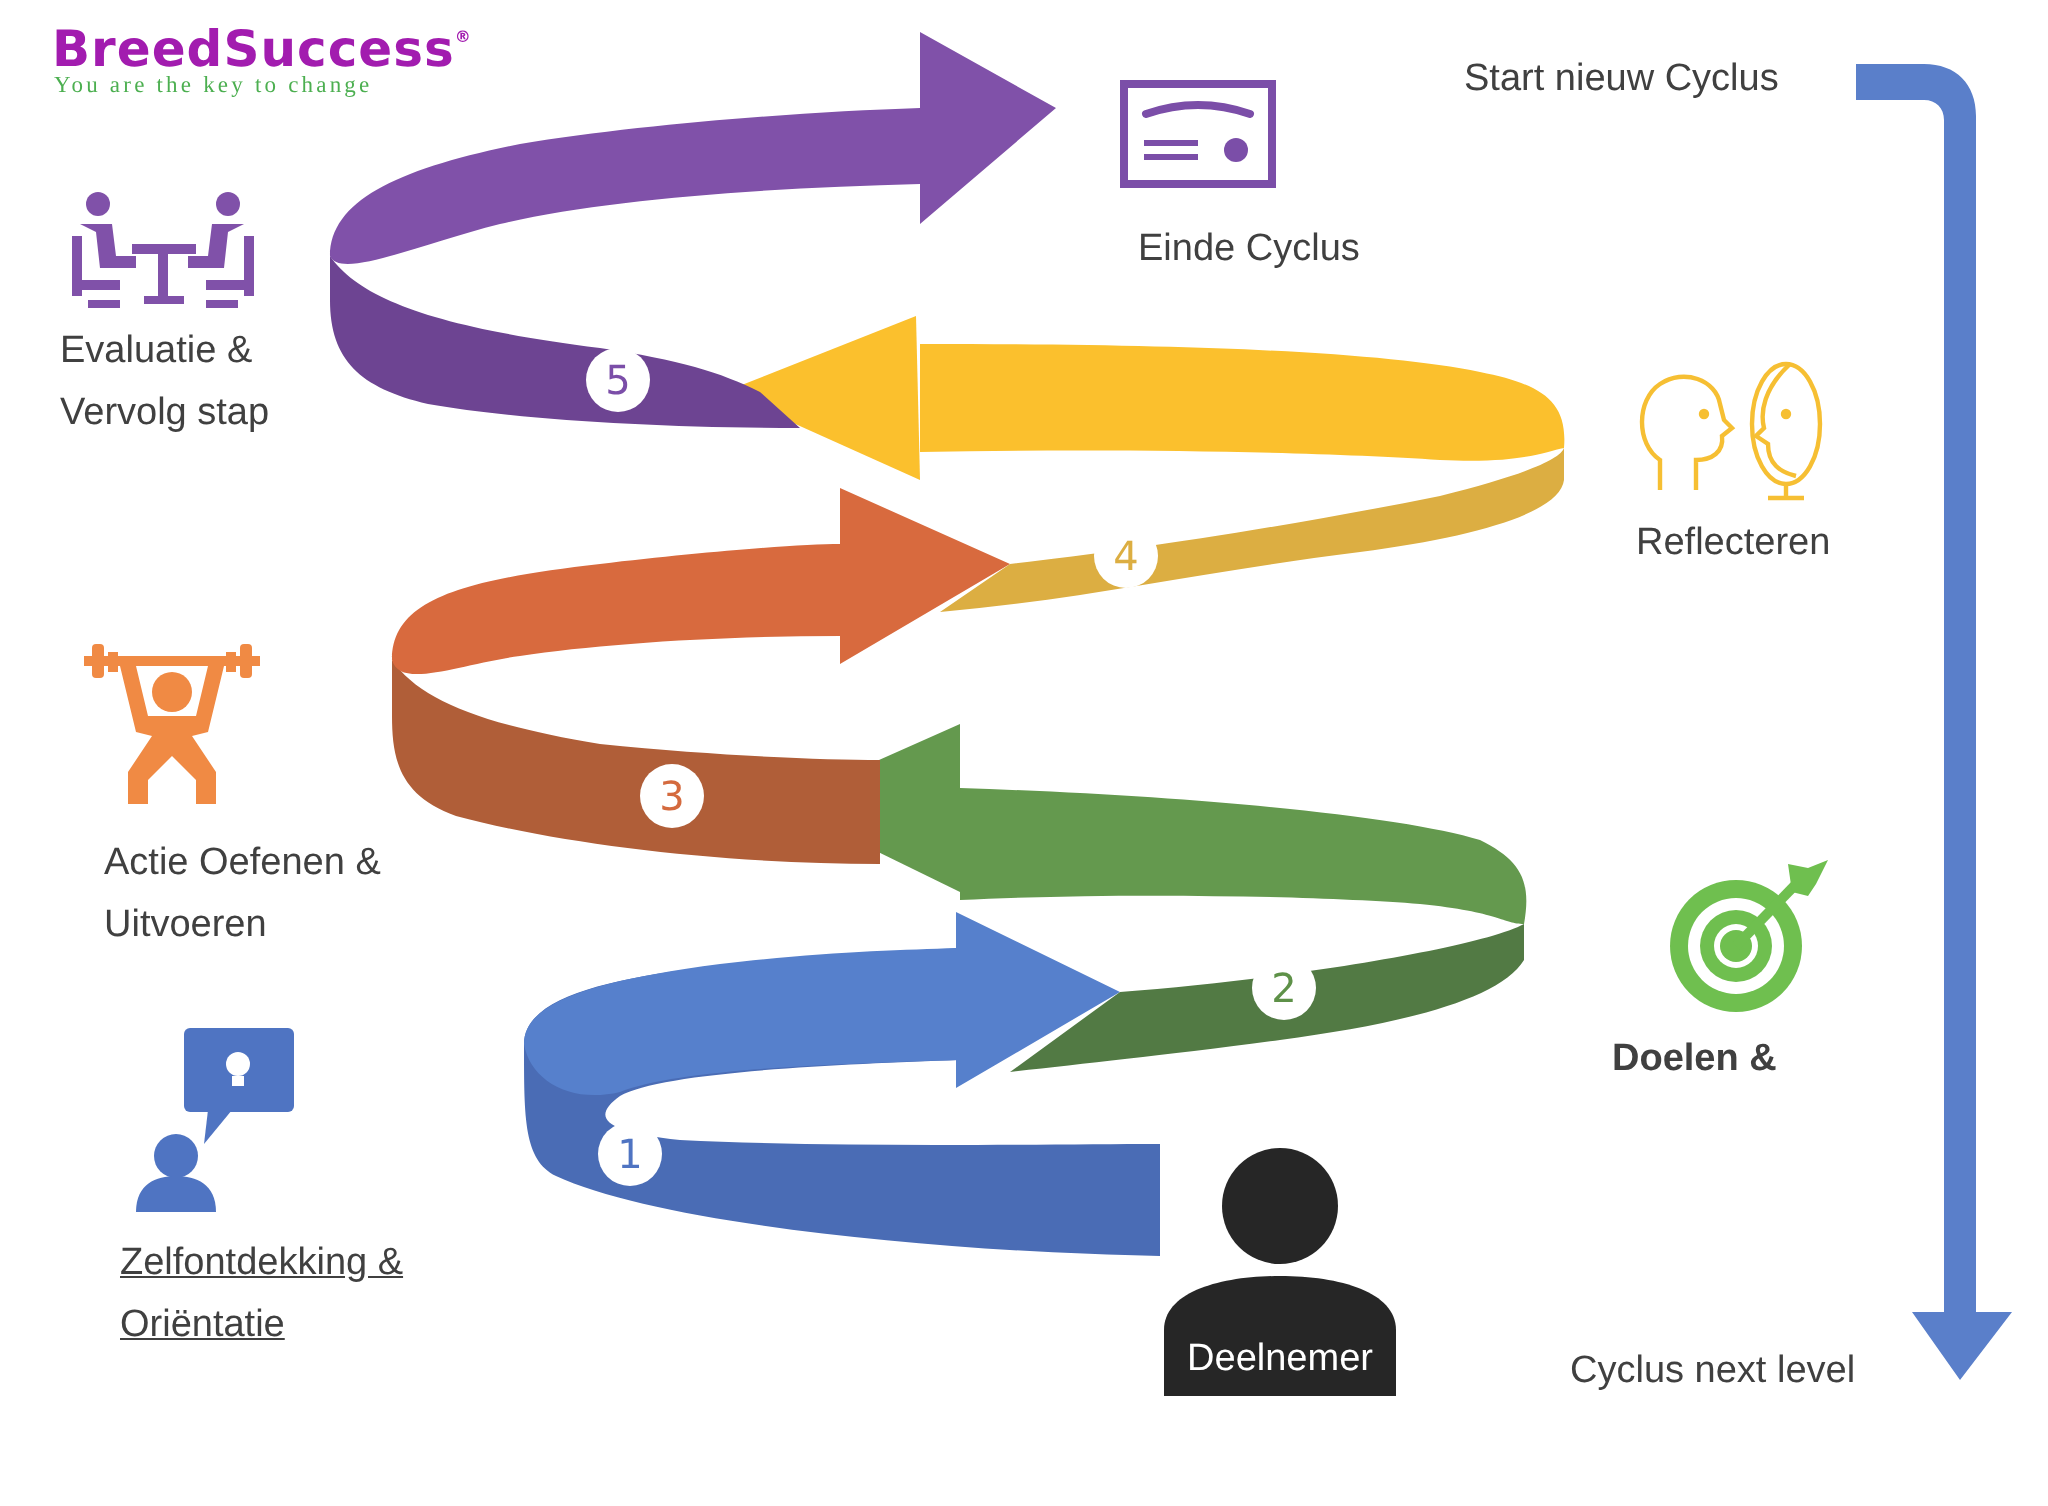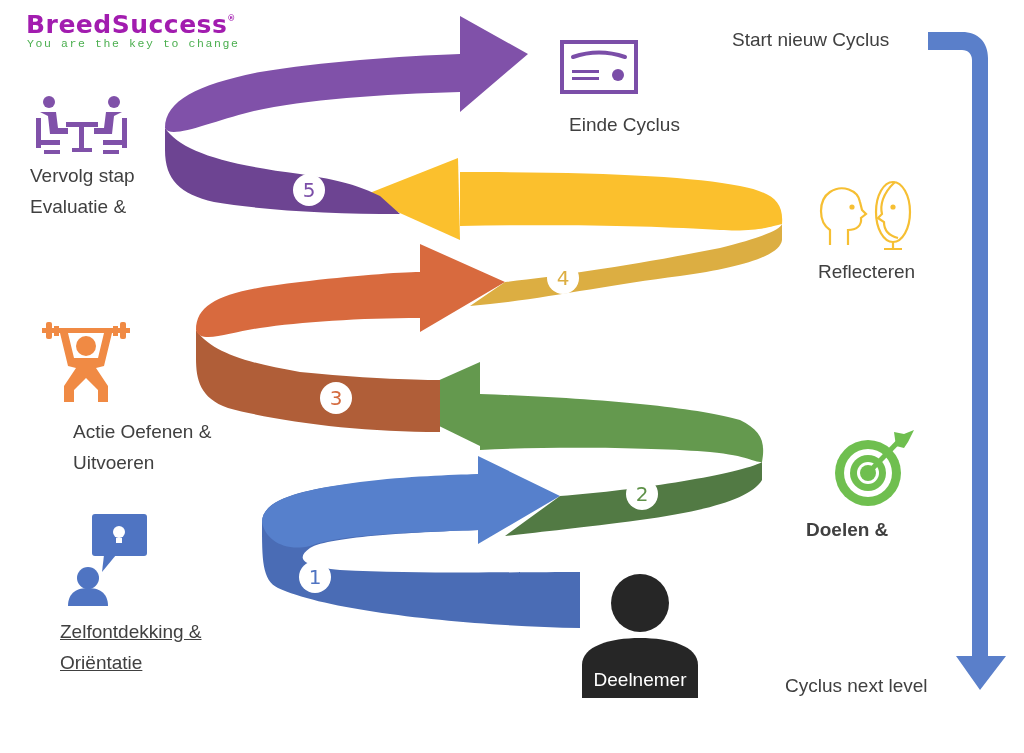--- a/index.html
+++ b/index.html
@@ -2,21 +2,21 @@
 <html><head>
 <meta charset="utf-8">
 <style>
   html, body { margin:0; padding:0; background:#ffffff; }
   body { width:1024px; height:753px; position:relative; overflow:hidden;
          font-family:"Liberation Sans", "DejaVu Sans", sans-serif; color:#404040; }
   .abs { position:absolute; }
   .logo-title { left:26px; top:10px; font-family:"DejaVu Sans", sans-serif; font-weight:bold;
                 font-size:25px; color:#a21caf; letter-spacing:0.5px; }
   .logo-reg { font-size:8px; vertical-align:top; position:relative; top:4px; }
-  .logo-tag { left:27px; top:37px; font-family:Liberation Mono, monospace; font-size:11.5px;
+  .logo-tag { left:27px; top:37px; font-family:Liberation Serif, serif; font-size:11.5px;
               color:#4caf50; letter-spacing:1.6px; }
   .label { font-size:19px; line-height:31px; color:#404040; white-space:nowrap; }
   svg { position:absolute; left:0; top:0; }
   .num { font-size:20px; font-family:"DejaVu Sans", sans-serif; }
   .deel { left:580px; top:669px; width:120px; text-align:center; font-size:19px; color:#ffffff; }
 </style>
 </head>
 <body>
 
 <div class="abs logo-title"><span>BreedSuccess</span><span class="logo-reg">®</span></div>
@@ -129,29 +129,29 @@
 
   <g fill="#262626">
     <circle cx="640" cy="603" r="29"></circle>
     <path d="M582,698 L582,665 C582,646 610,638 640,638 C670,638 698,646 698,665 L698,698 Z"></path>
   </g>
 </svg>
 
 <div class="abs label" style="left:545px; top:109px;margin-left:24px;">Einde Cyclus</div>
 
 <div class="abs label" style="left:30px; top:160px;">
+  <div>Evaluatie &amp;</div>
   <div>Vervolg stap</div>
-  <div>Evaluatie &amp;</div>
 </div>
 
 <div class="abs label" style="left:818px; top:256px;">
   <div>Reflecteren</div>
 </div>
 
-<div class="abs label" style="left:52px; top:416px;margin-left:21px;">
+<div class="abs label" style="left:52px; top:416px;">
   <div>Actie Oefenen &amp;</div>
   <div>Uitvoeren</div>
 </div>
 
 <div class="abs label" style="left:806px; top:514px;font-weight:bold;">
   <div>Doelen &amp;</div>
 </div>
 
 <div class="abs label" style="left:60px; top:616px;text-decoration:underline;">
   <div>Zelfontdekking &amp;</div>

